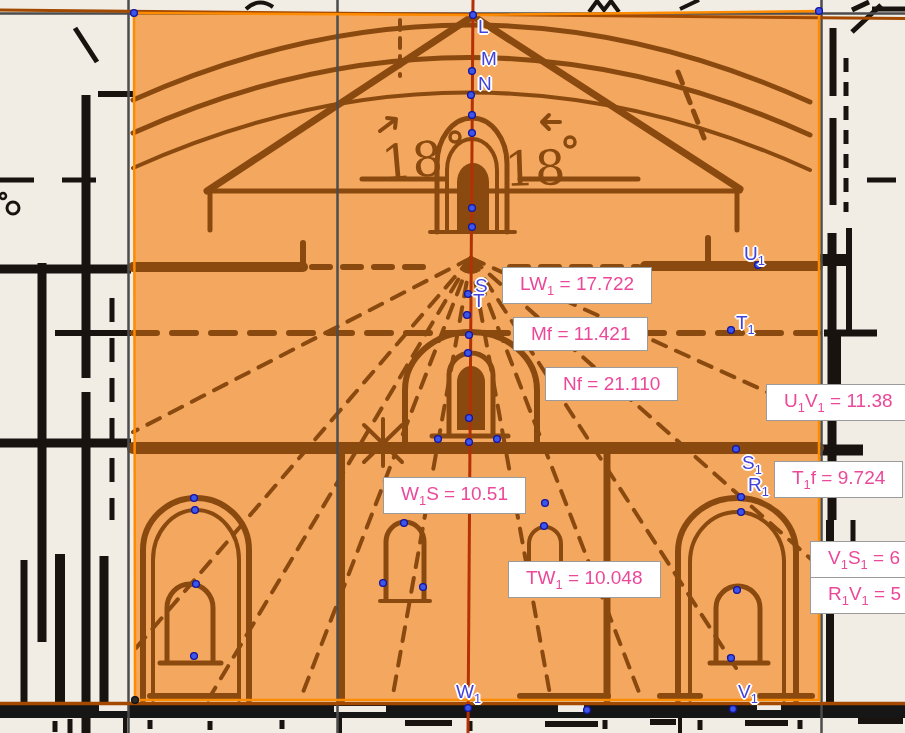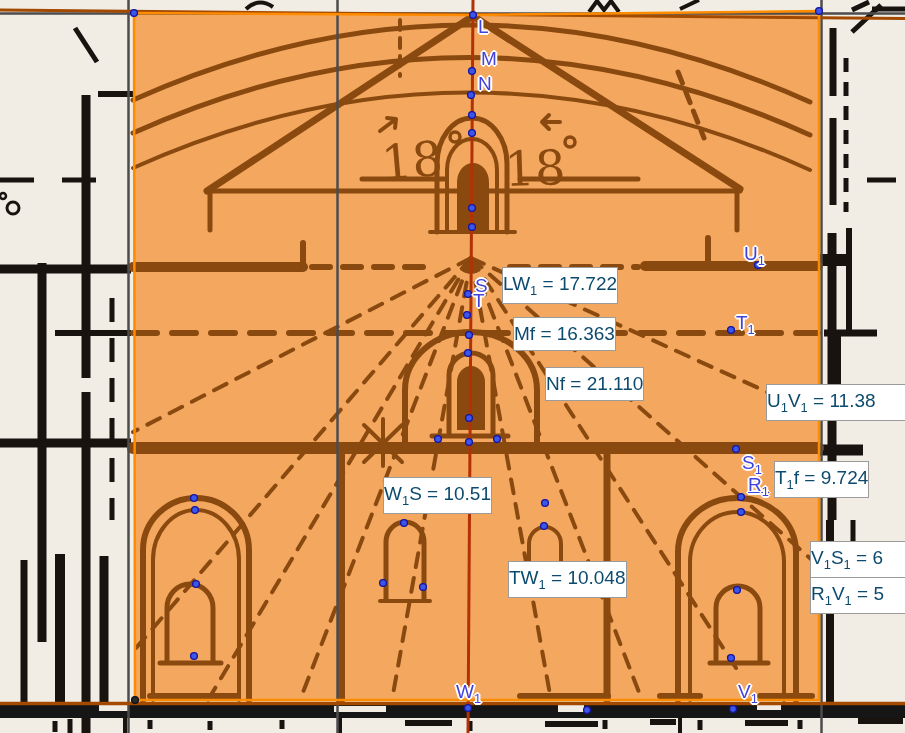--- a/index.html
+++ b/index.html
@@ -10,21 +10,21 @@
   }
   #stage svg { position:absolute; left:0; top:0; }
   .pt-label {
     position:absolute; color:#4343dc; font-size:19px; line-height:1;
     white-space:nowrap; user-select:none;
     text-shadow:-2px 0 0 #fff, 2px 0 0 #fff, 0 -2px 0 #fff, 0 2px 0 #fff,
                 -1px -1px 0 #fff, 1px -1px 0 #fff, -1px 1px 0 #fff, 1px 1px 0 #fff;
   }
   .measure {
     position:absolute; background:#ffffff; border:1px solid #9b9b9b;
-    color:#0c4a6e; font-size:19px; line-height:1.25; padding:4px 0;
+    color:#ec4899; font-size:19px; line-height:1.25; padding:4px 17px;
     white-space:nowrap; overflow:hidden;
   }
   sub { font-size:0.68em; }
 </style>
 </head>
 <body>
 
 <div id="stage">
 
   <svg width="905" height="733" viewBox="0 0 905 733">
@@ -192,27 +192,27 @@
 
   <div id="point-labels">
       <div class="pt-label" style="left: 478px; top: 17px;">L</div>
       <div class="pt-label" style="left: 481px; top: 49px;">M</div>
       <div class="pt-label" style="left: 478px; top: 74px;">N</div>
       <div class="pt-label" style="left: 475px; top: 276px;">S</div>
       <div class="pt-label" style="left: 473px; top: 291px;">T</div>
       <div class="pt-label" style="left: 744px; top: 244px;">U<sub>1</sub></div>
       <div class="pt-label" style="left: 736px; top: 313px;">T<sub>1</sub></div>
       <div class="pt-label" style="left: 742px; top: 429px; margin-top: 24px;">S<sub>1</sub></div>
-      <div class="pt-label" style="left: 748px; top: 475px; text-decoration: underline;">R<sub>1</sub></div>
+      <div class="pt-label" style="left: 748px; top: 475px;">R<sub>1</sub></div>
       <div class="pt-label" style="left: 456px; top: 682px;">W<sub>1</sub></div>
       <div class="pt-label" style="left: 738px; top: 682px;">V<sub>1</sub></div>
     </div>
   <div id="measurements">
       <div class="measure" style="left: 502px; top: 267px;">LW<sub>1</sub> = 17.722</div>
-      <div class="measure" style="left: 513px; top: 317px;">Mf = 16.363</div>
+      <div class="measure" style="left: 513px; top: 317px;">Mf = 11.421</div>
       <div class="measure" style="left: 545px; top: 367px;">Nf = 21.110</div>
       <div class="measure" style="left: 766px; top: 384px; width: 150px;">U<sub>1</sub>V<sub>1</sub> = 11.38</div>
       <div class="measure" style="left: 774px; top: 461px; text-align: center;">T<sub>1</sub>f = 9.724</div>
       <div class="measure" style="left: 383px; top: 477px;">W<sub>1</sub>S = 10.51</div>
       <div class="measure" style="left: 508px; top: 561px;">TW<sub>1</sub> = 10.048</div>
       <div class="measure" style="left: 810px; top: 541px; width: 120px;">V<sub>1</sub>S<sub>1</sub> = 6</div>
       <div class="measure" style="left: 810px; top: 577px; width: 120px;">R<sub>1</sub>V<sub>1</sub> = 5</div>
     </div>
 </div>
 

